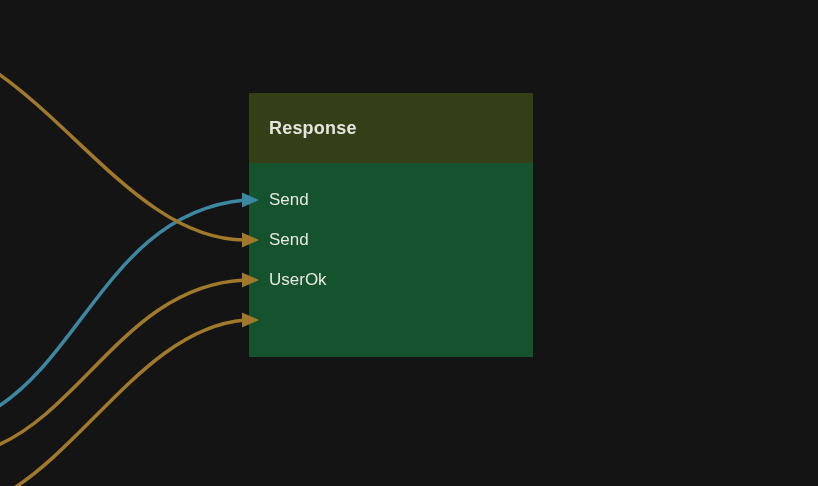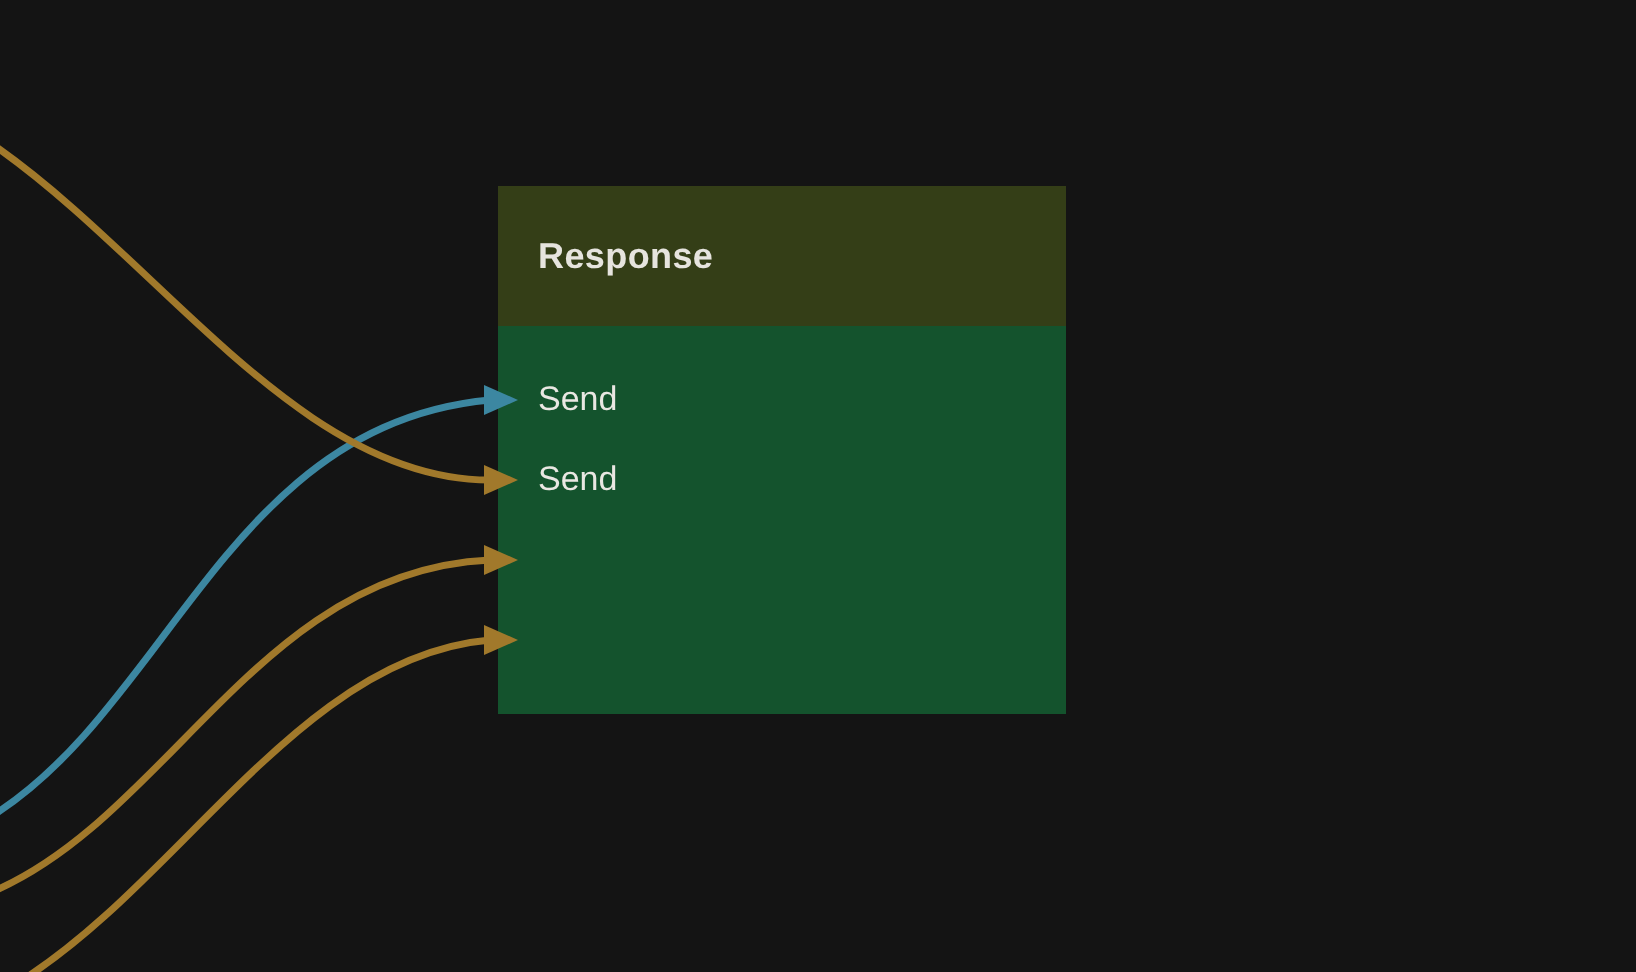--- a/index.html
+++ b/index.html
@@ -67,20 +67,23 @@
     <div class="node-header" style="background: rgb(52, 62, 23);">
       <span class="node-title" style="color: rgb(230, 228, 222);">Response</span>
     </div>
     <div class="node-body" style="background: #14532d;">
       <div class="input-row">
         <span class="input-label" style="color: rgb(233, 231, 226);">Send</span>
       </div>
       <div class="input-row">
         <span class="input-label" style="color: rgb(233, 231, 226);">Send</span>
       </div>
+      <div class="input-row">
+        <span class="input-label" style="color: rgb(233, 231, 226);">UserOk</span>
+      </div>
     </div>
   </div>
 
   <svg class="wires" width="818" height="486" viewBox="0 0 818 486" id="wires-svg">
       <path d="M -4 408 C 85 352 115 212 245 200" fill="none" stroke="#3c87a1" stroke-width="3.5" stroke-linecap="round"></path>
       <path d="M -4 72 C 80 130 150 240 245 240" fill="none" stroke="#a1792b" stroke-width="3.5" stroke-linecap="round"></path>
       <path d="M -4 446 C 85 408 130 285 245 280" fill="none" stroke="#a1792b" stroke-width="3.5" stroke-linecap="round"></path>
       <path d="M 8 492 C 90 442 150 328 245 320" fill="none" stroke="#a1792b" stroke-width="3.5" stroke-linecap="round"></path>
       <polygon points="242,192.5 242,207.5 259,200" fill="#3c87a1"></polygon>
       <polygon points="242,232.5 242,247.5 259,240" fill="#a1792b"></polygon>

